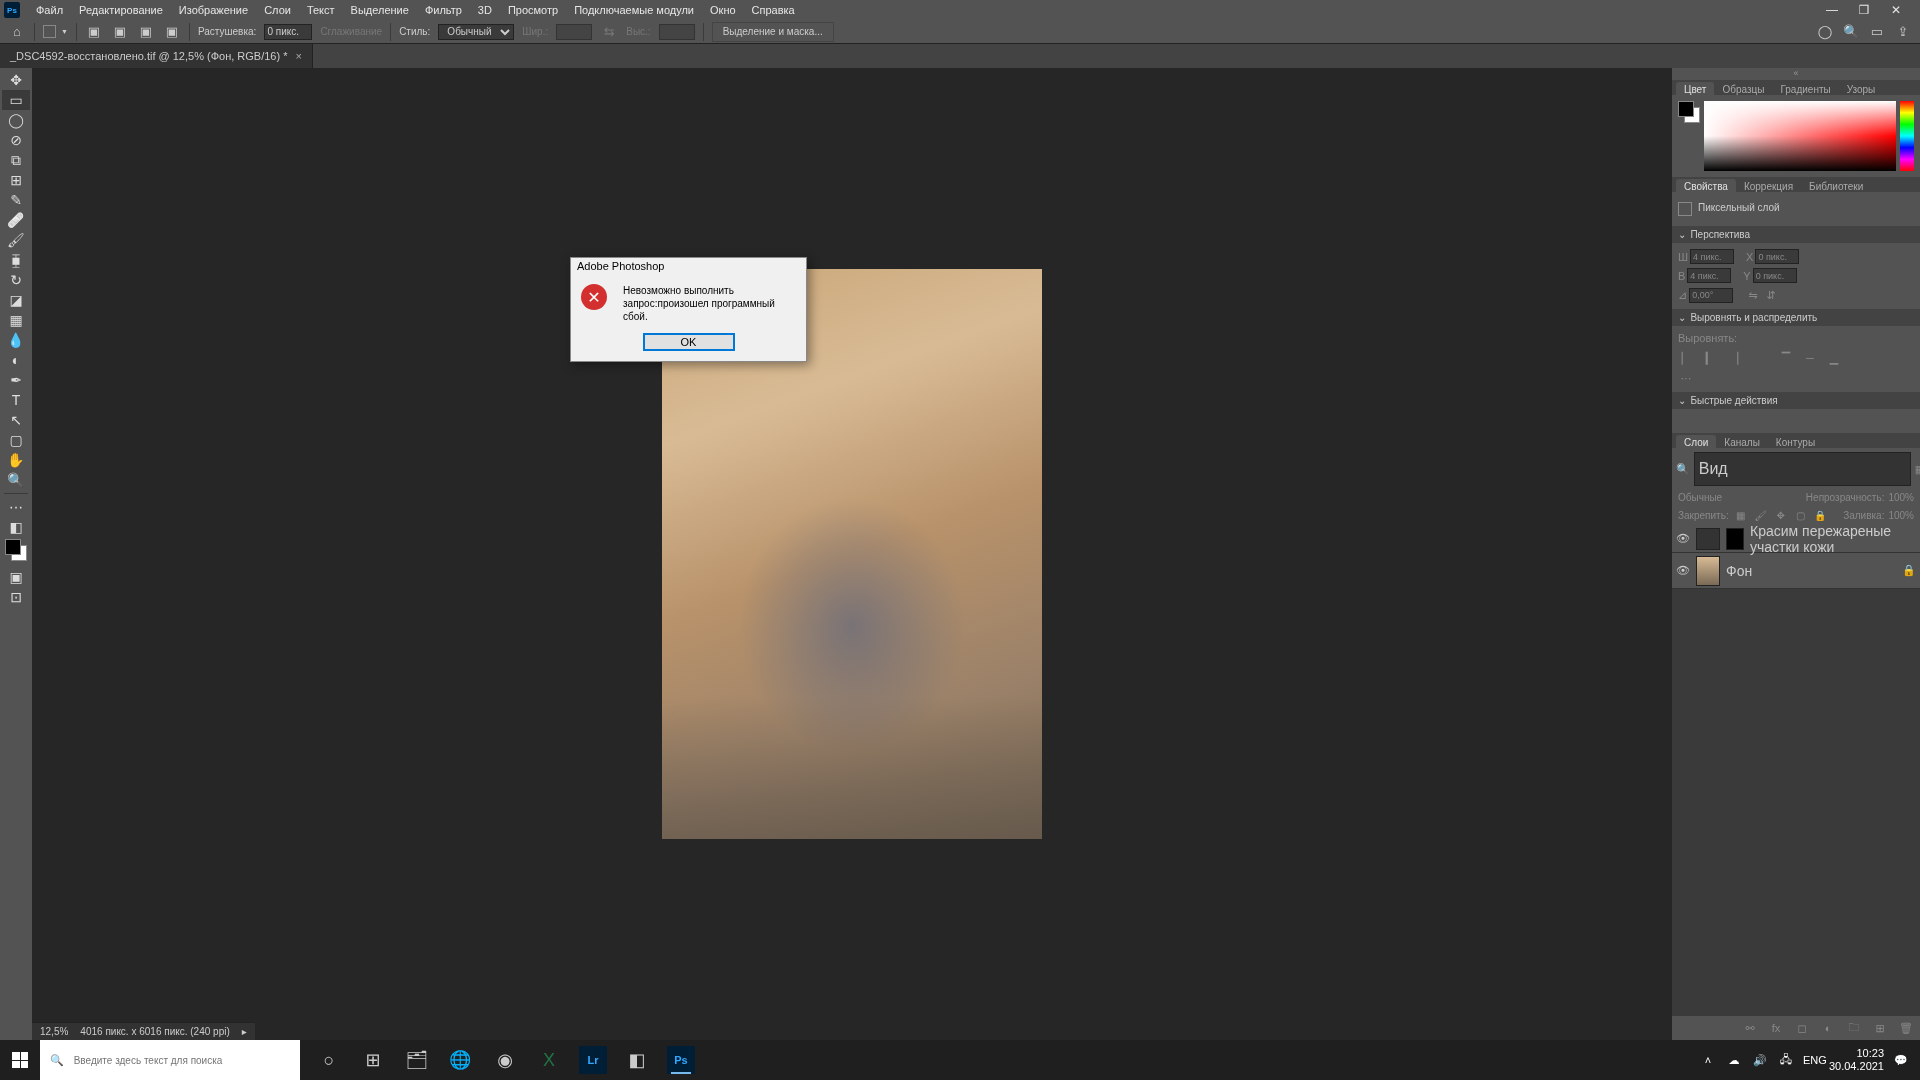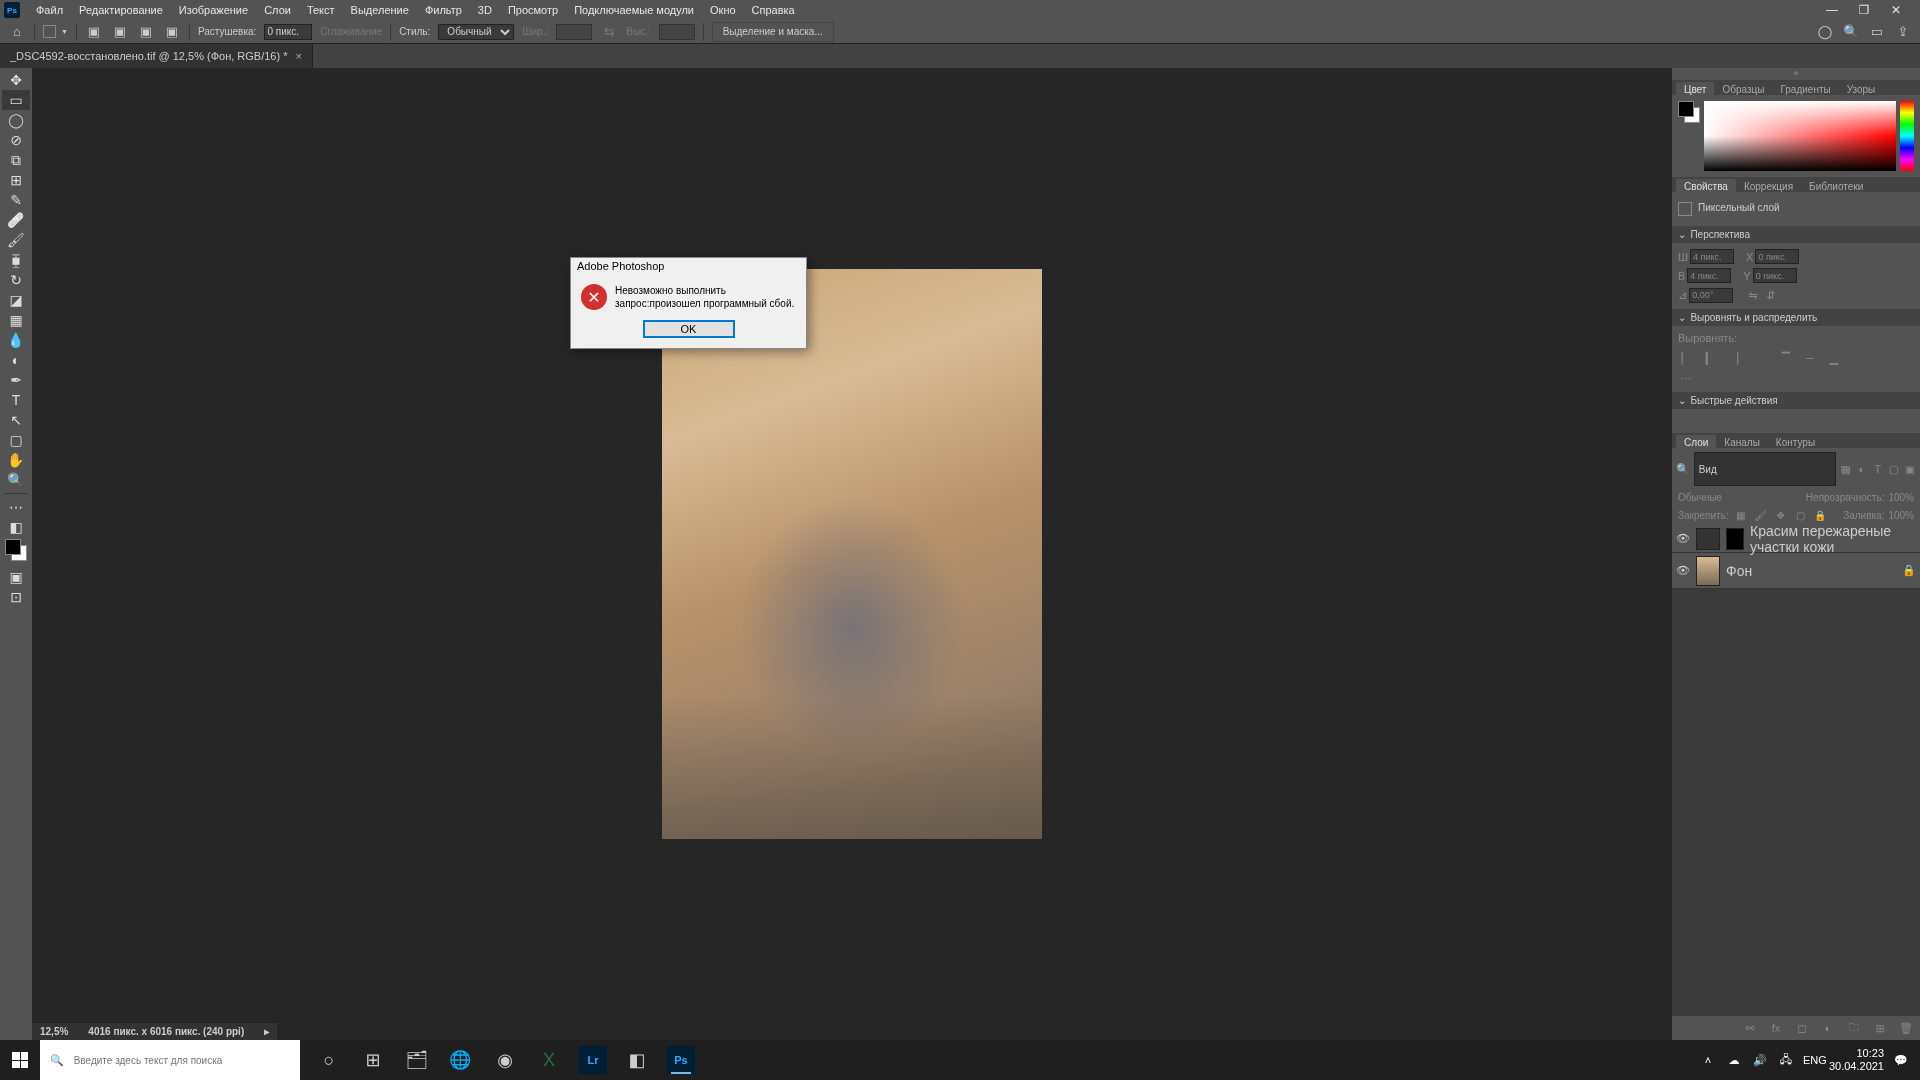--- a/index.html
+++ b/index.html
@@ -60,39 +60,39 @@
   .prop-row { display:flex; align-items:flex-start; gap:6px; margin: 4px 0;}
   .prop-icon { width:14px; height:14px; border:1px solid #888; display:inline-block;}
   .sect-head { background:#434343; padding:3px 6px; font-size:10px; display:flex; align-items:center; gap:4px; cursor:pointer;}
   .sect-body { padding:6px; color:#888;}
   .field { display:inline-flex; align-items:center; gap:2px;}
   .field-input { width:44px; height:15px; background:#3a3a3a; border:1px solid #222; color:#888; font-size:9px; padding:0 2px;}
   .align-row { display:flex; gap:8px; margin-top:6px;}
   .align-btn { width:16px; height:16px; display:flex; align-items:center; justify-content:center; color:#888;}
 
   .layer-search { display:flex; align-items:center; gap:4px; padding:4px;}
-  .layer-search-input { flex:1; background:#333; border:1px solid #222; color:#ccc; font-size:10px; height:16px; padding:16px 4px;}
+  .layer-search-input { flex:1; background:#333; border:1px solid #222; color:#ccc; font-size:16px; height:16px; padding:16px 4px;}
   .layer-bar { display:flex; gap:4px; padding: 2px 6px; align-items:center; color:#888; font-size:10px;}
   .layer-list { flex:1; background:#3a3a3a;}
   .layer-row { display:flex; align-items:center; height:28px; border-bottom:1px solid #333; padding:0 4px; gap:6px; background:#535353;}
   .layer-row.bg {height:36px;}
   .layer-vis { width:14px; height:14px; display:flex; align-items:center; justify-content:center;}
   .layer-thumb { width:24px; height:22px; border:1px solid #222; background:#222;}
   .layer-name { font-size:14px; flex:1;}
   .layer-footer { display:flex; gap:10px; justify-content:flex-end; padding:4px 6px; color:#888;}
 
   
-  .statusbar { position: absolute; bottom: 40px; left: 32px; height: 18px; background: #323232; display:flex; align-items:center; padding:0 8px; gap:20px; font-size:10px; color:#ccc; border-top:1px solid #222;font-weight:bold;}
+  .statusbar { position: absolute; bottom: 40px; left: 32px; height: 18px; background: #323232; display:flex; align-items:center; padding:0 8px; gap:12px; font-size:10px; color:#ccc; border-top:1px solid #222;}
 
   
   .dialog { position:absolute; top:257px; left:570px; width:237px; background:#f0f0f0; border:1px solid #888; box-shadow: 3px 3px 10px rgba(0,0,0,0.4); z-index:50; color:#000;}
   .dialog-title { padding: 2px 6px; font-size:11px;}
   .dialog-body { padding: 10px 10px 10px 10px; display:flex; gap:8px;}
   .dialog-icon { width:26px; height:26px; border-radius:50%; background:#d32f2f; color:#fff; display:flex; align-items:center; justify-content:center; font-size:16px; flex-shrink:0;}
-  .dialog-text { font-size:10px; line-height:1.3;}
+  .dialog-text { font-size:10px; line-height:1.3;margin-left:8px;}
   .dialog-buttons { display:flex; justify-content:center; padding:0 10px 10px;}
   .dialog-ok { width:92px; height:18px; border:2px solid #0078d7; background:#e1e1e1; font-size:11px;}
 
   
   .taskbar { position:absolute; left:0; right:0; bottom:0; height:40px; background:#1f1f1f; display:flex; align-items:center;}
   .start { width:40px; height:40px; display:flex; align-items:center; justify-content:center;}
   .start-icon { width:16px; height:16px; display:grid; grid-template-columns:1fr 1fr; gap:1px;}
   .start-icon span { background:#fff;}
   .search-box { display:flex; align-items:center; background:#fff; width:260px; height:40px; padding:0 10px; gap:10px;}
   .search-box input { border:none; outline:none; flex:1; color:#666; font-size:10px;}

